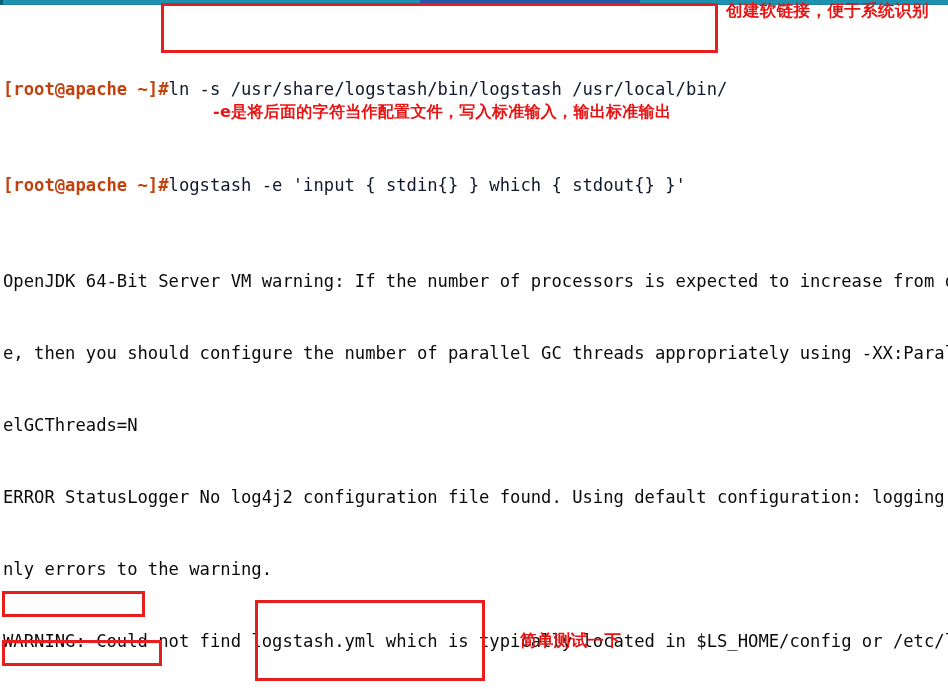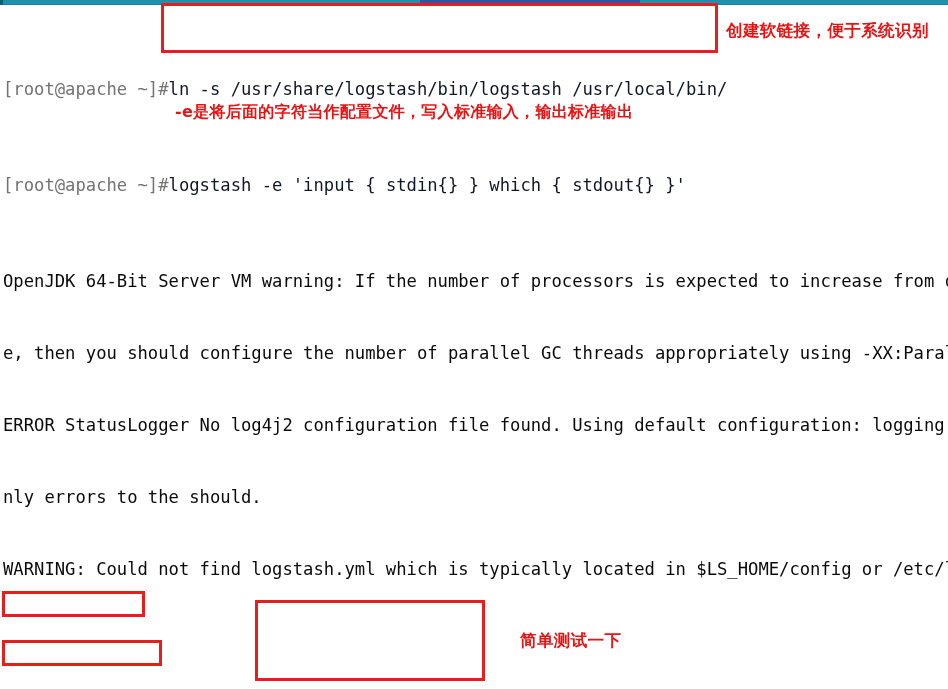--- a/index.html
+++ b/index.html
@@ -55,22 +55,22 @@
     white-space: pre;
   }
   .line {
     height: 24px;
     padding-left: 3px;
     white-space: pre;
     font-size: 17.2px;
     line-height: 24px;
   }
   .prompt {
-    color: #737373;
-    font-weight: normal;
+    color: #c2410c;
+    font-weight: bold;
   }
   .cmdtext {
     color: #0f172a;
   }
 
   
   .redbox {
     position: absolute;
     border: 3px solid #e81e1e;
     box-sizing: border-box;
@@ -83,42 +83,44 @@
     font-weight: bold;
     white-space: pre;
   }
   .annot-cjk {
     font-size: 16.5px;
     letter-spacing: 0.4px;
   }
   .annot-inline {
     font-size: 16px;
     letter-spacing: 0.3px;
+    margin-left: 38px;
   }
 </style>
 </head>
 <body>
 
 <div id="screen">
 
   <div class="titlebar-strip">
     <div class="tb-edge"></div>
     <div class="tb-dark"></div>
   </div>
 
   <div id="term">
     
     <div class="line"><span class="prompt">[root@apache ~]#</span><span class="cmdtext">ln -s /usr/share/logstash/bin/logstash /usr/local/bin/</span></div>
     
     <div class="line"><span class="prompt">[root@apache ~]#</span><span class="cmdtext">logstash -e 'input { stdin{} } which { stdout{} }'</span></div>
     
     <div class="line">OpenJDK 64-Bit Server VM warning: If the number of processors is expected to increase from on</div>
     <div class="line">e, then you should configure the number of parallel GC threads appropriately using -XX:Parall</div>
+    <div class="line">elGCThreads=N</div>
     <div class="line">ERROR StatusLogger No log4j2 configuration file found. Using default configuration: logging o</div>
-    <div class="line">nly errors to the should.</div>
+    <div class="line">nly errors to the warning.</div>
     <div class="line">WARNING: Could not find logstash.yml which is typically located in $LS_HOME/config or /etc/lo</div>
     
     
     
     
     
     
     
     
     
@@ -134,17 +136,17 @@
     
     
     
   </div>
 
   <div class="redbox" style="left:161px; top:3px; width:557px; height:50px;"></div>
   <div class="redbox" style="left:2px; top:591px; width:143px; height:26px;"></div>
   <div class="redbox" style="left:2px; top:640px; width:160px; height:26px;"></div>
   <div class="redbox" style="left:255px; top:600px; width:230px; height:81px;"></div>
 
-  <div class="annot annot-cjk" style="left:726px; top:20px;">创建软链接，便于系统识别</div>
+  <div class="annot annot-cjk" style="left:726px; top:0;">创建软链接，便于系统识别</div>
   <div class="annot annot-inline" style="left:175px; top:102px;">-e是将后面的字符当作配置文件，写入标准输入，输出标准输出</div>
   <div class="annot annot-cjk" style="left:520px; top:630px;text-align:center;">简单测试一下</div>
 
 </div>
 
 </body></html>

